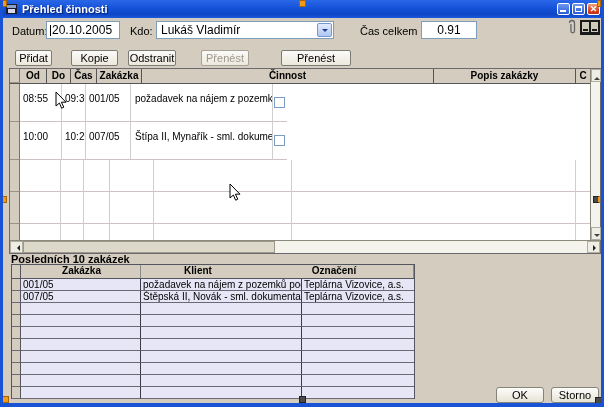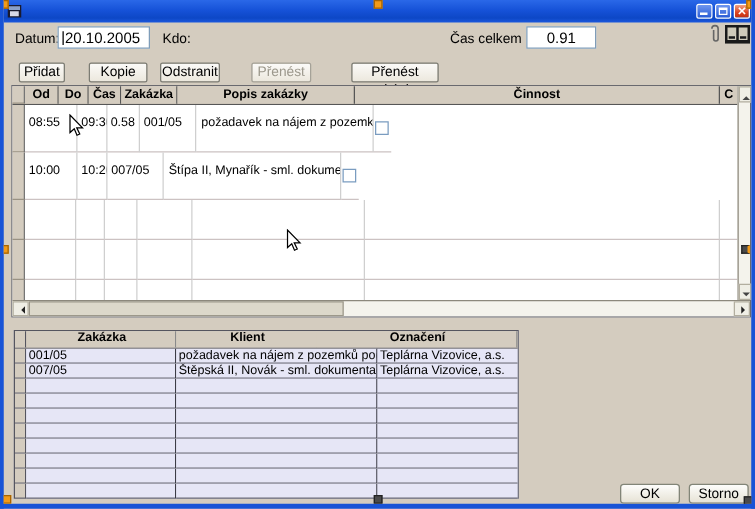--- a/index.html
+++ b/index.html
@@ -87,39 +87,44 @@
 <body>
 
 <div class="screen">
 
   <div class="titlebar">
     <svg class="app-icon" viewBox="0 0 12 12">
       <rect x="0" y="1" width="11" height="10" fill="#1a1a2e"></rect>
       <rect x="1" y="2" width="9" height="3" fill="#8aa0c8"></rect>
       <rect x="2" y="6" width="7" height="4" fill="#d8d8e8"></rect>
     </svg>
+    <span class="title-text">Přehled činnosti</span>
     <div class="winbtns">
       <div class="winbtn min">
           <div class="glyph-min"></div>
         </div>
       <div class="winbtn max">
           <div class="glyph-max"></div>
         </div>
       <div class="winbtn close">
           <div class="glyph-close">✕</div>
         </div>
     </div>
   </div>
 
   <span class="lbl" style="left:9px;top:25px;">Datum:</span>
   <div class="field" style="left:43px;top:21px;width:74px;height:18px;">
     <span class="caret"></span>
     <span>20.10.2005</span>
   </div>
   <span class="lbl" style="left:127px;top:25px;">Kdo:</span>
+  <div class="field select" style="left:153px;top:21px;width:178px;height:18px;">
+    <span>Lukáš Vladimír</span>
+    <span class="arrowbtn"></span>
+  </div>
   <span class="lbl" style="left:357px;top:25px;">Čas celkem</span>
   <div class="field" style="left:418px;top:21px;width:56px;height:18px;justify-content:center;padding-left:0;">
     <span>0.91</span>
   </div>
 
   <svg class="topicon" style="left:563px;top:19px;" width="12" height="17" viewBox="0 0 12 17">
     <path d="M3.5,4 a2.5,2.5 0 0,1 5,0 l0,8 a1.8,1.8 0 0,1 -3.6,0 l0,-7" fill="none" stroke="#666" stroke-width="1.3"></path>
   </svg>
   <svg class="topicon" style="left:577px;top:20px;" width="20" height="15" viewBox="0 0 20 15">
     <rect x="0" y="0" width="20" height="15" fill="#1a1a1a"></rect>
@@ -135,30 +140,29 @@
   <div class="btn disabled" style="left:198px;top:50px;width:48px;">Přenést</div>
   <div class="btn" style="left:278px;top:50px;width:70px;">Přenést zakázku</div>
 
   <div class="grid">
     <div class="grow gh">
       <div class="gc c-sel"></div>
       <div class="gc h-od">Od</div>
       <div class="gc h-do">Do</div>
       <div class="gc h-cas">Čas</div>
       <div class="gc h-zak">Zakázka</div>
+      <div class="gc h-cin">Činnost</div>
       <div class="gc h-pop">Popis zakázky</div>
-      <div class="gc h-cin">Činnost</div>
       <div class="gc h-c">C</div>
     </div>
 
     <div class="grow dataRow r38">
       <div class="gc c-sel r38"></div>
       <div class="gc c-od">08:55</div>
       <div class="gc c-do">09:30</div>
-      <div class="gc c-cas">0.58</div>
       <div class="gc c-zak">001/05</div>
       <div class="gc c-pop">požadavek na nájem z pozemků pod pa</div>
       <div class="gc c-c">
           <div class="chk"></div>
         </div>
     </div>
 
     <div class="grow dataRow r38">
       <div class="gc c-sel r38"></div>
       <div class="gc c-od">10:00</div>
@@ -205,20 +209,21 @@
       <div class="sbtn t"></div>
       <div class="sbtn b"></div>
     </div>
     <div class="hsb">
       <div class="hbtn l"></div>
       <div class="hthumb"></div>
       <div class="hbtn r"></div>
     </div>
   </div>
 
+  <div class="recent-label">Posledních 10 zakázek</div>
   <div class="rtable">
     <div class="rrow rh">
       <div class="rc rc-sel"></div>
       <div class="rc rc-zak">Zakázka</div>
       <div class="rc rc-kli">Klient</div>
       <div class="rc rc-ozn">Označení</div>
     </div>
     <div class="rrow">
       <div class="rc rc-sel"></div>
       <div class="rc rc-zak">001/05</div>

